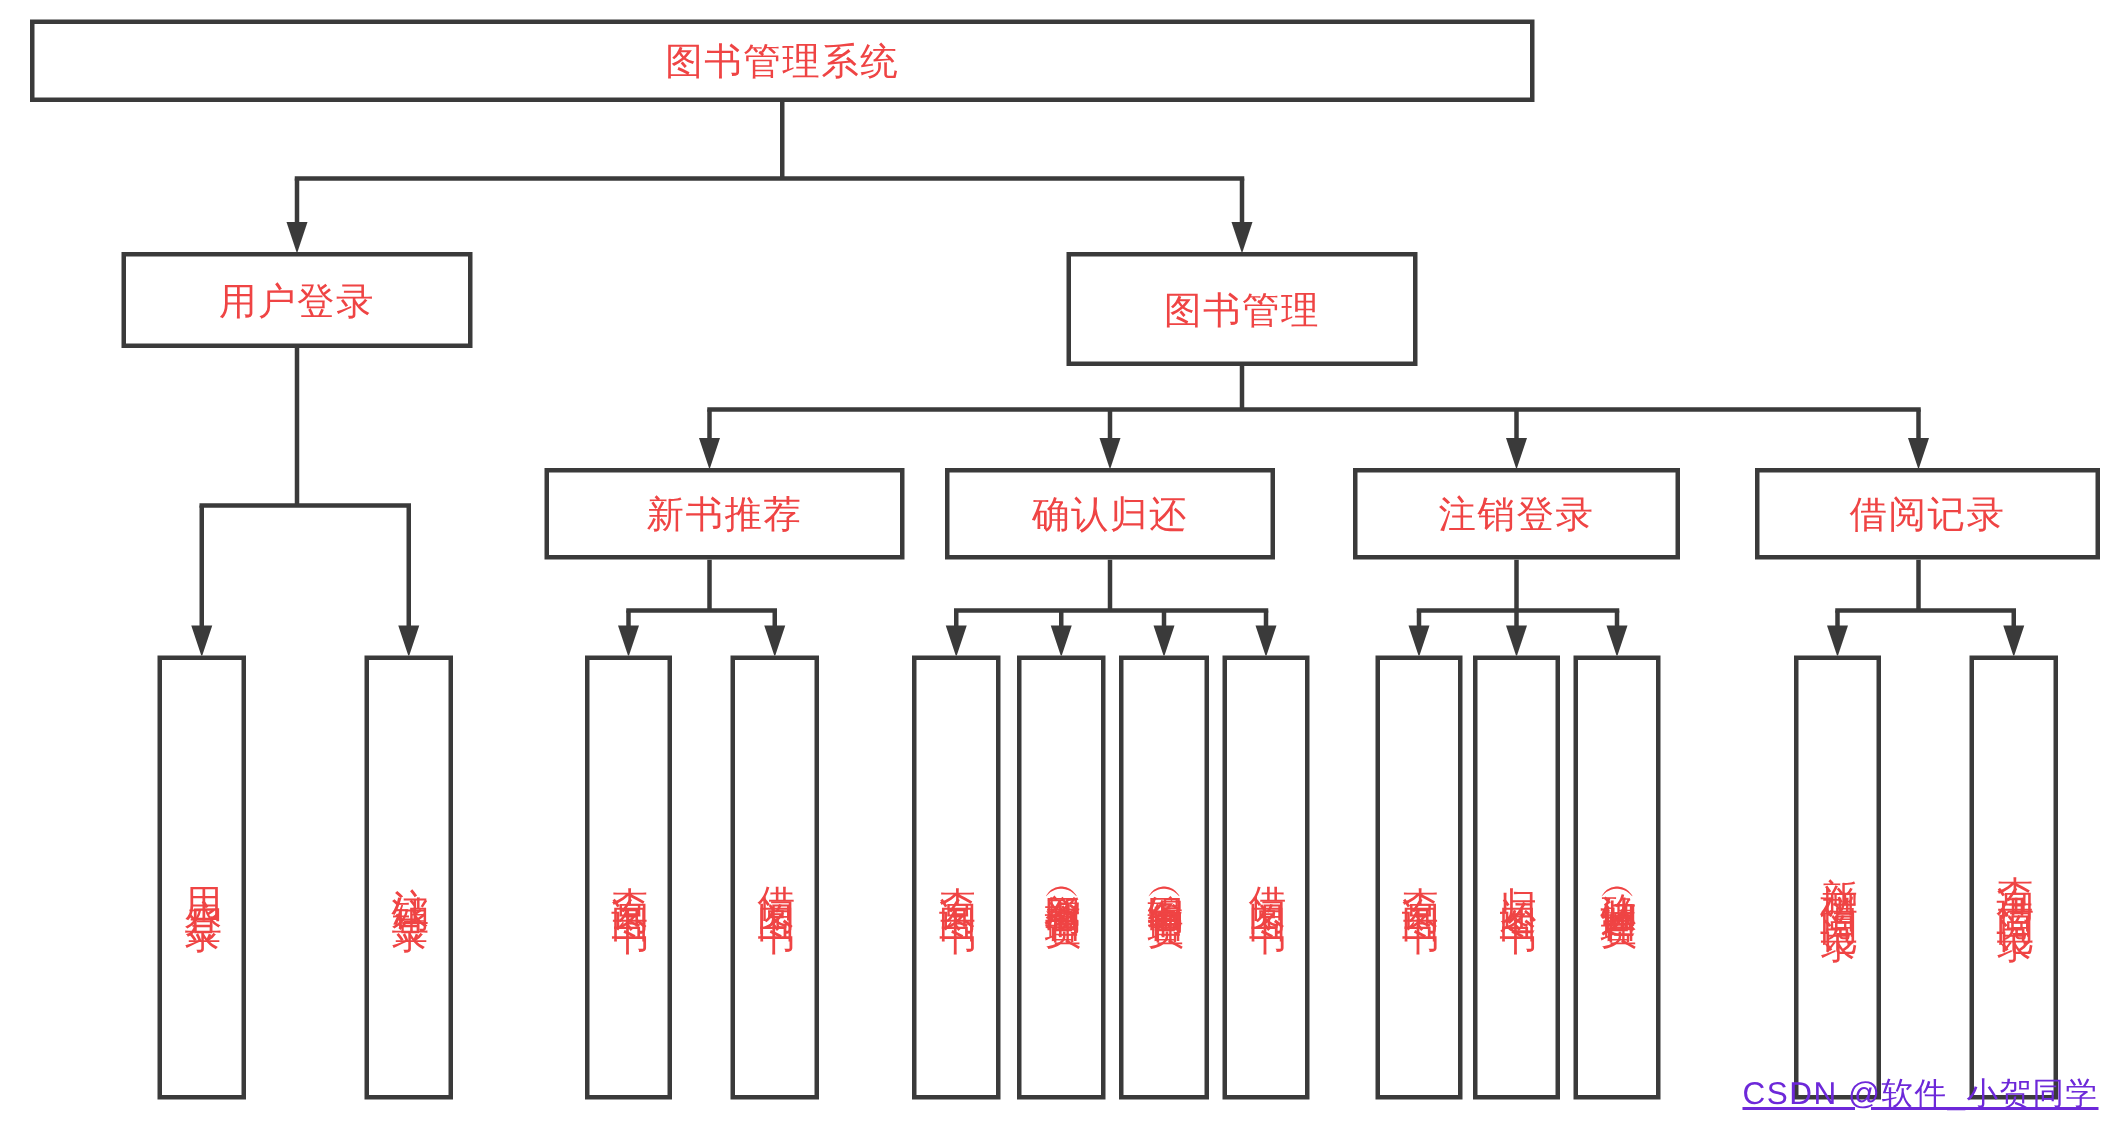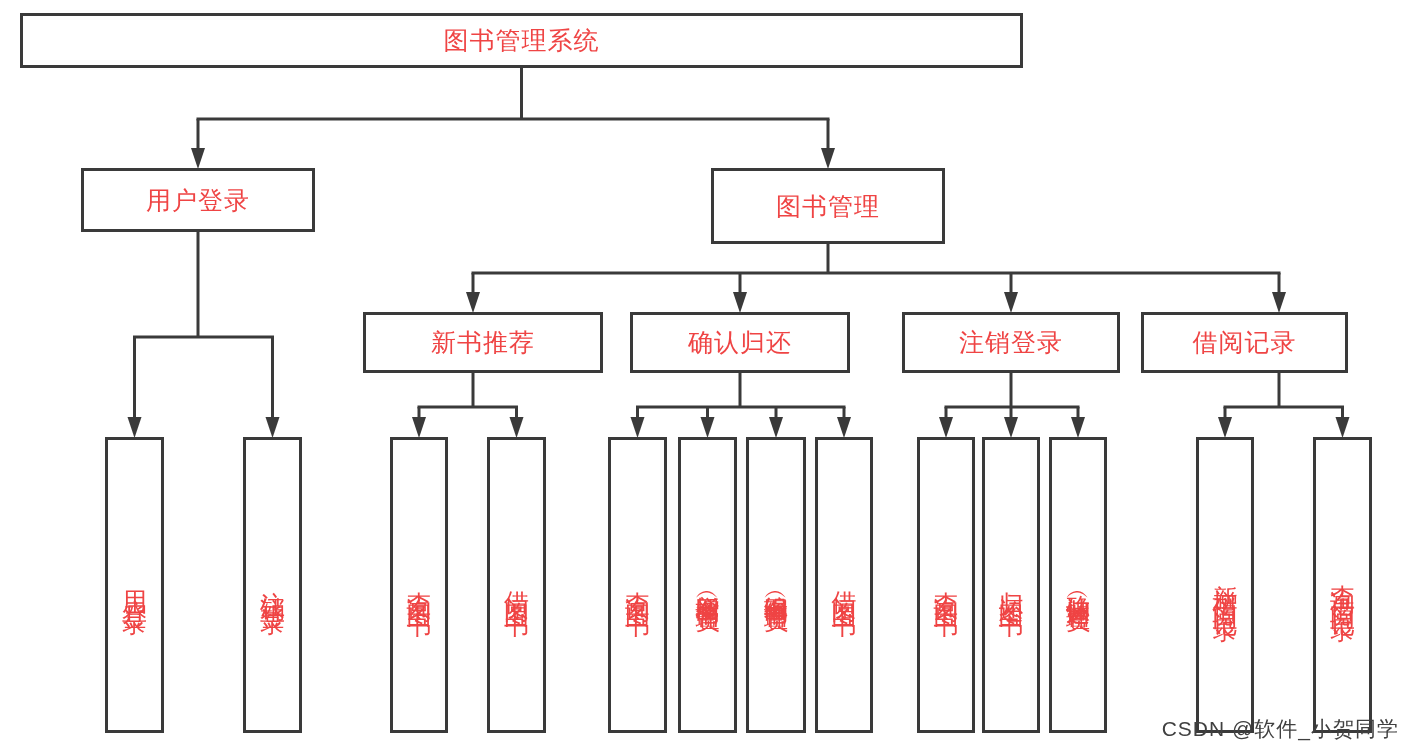--- a/index.html
+++ b/index.html
@@ -15,21 +15,21 @@
     color:#ef4444; z-index:2; 
   }
   .node.h { font-size:25px; letter-spacing:1px; white-space:nowrap; }
   .node.v {
     font-size:25px; writing-mode:vertical-rl; text-orientation:mixed;
     letter-spacing:7px; line-height:1;
   }
   .node.v.long { font-size:24px; letter-spacing:2px; }
   .watermark {
     position:absolute; right:6px; bottom:4px; z-index:6;
-    font-size:21px; color:#404040; letter-spacing:1px; white-space:nowrap;
+    font-size:21px; color:#6d28d9; letter-spacing:1px; white-space:nowrap;text-decoration:underline;
   }
 </style>
 </head>
 <body>
 
 <div class="stage">
   <svg id="connector-svg" viewBox="0 0 1405 747" xmlns="http://www.w3.org/2000/svg">
       <line x1="521.5" y1="68" x2="521.5" y2="119" stroke="#3a3a3a" stroke-width="3"></line>
       <line x1="196.5" y1="119" x2="829.5" y2="119" stroke="#3a3a3a" stroke-width="3"></line>
       <line x1="198" y1="119" x2="198" y2="151" stroke="#3a3a3a" stroke-width="3"></line>
@@ -83,21 +83,21 @@
       <line x1="1342.5" y1="407" x2="1342.5" y2="420" stroke="#3a3a3a" stroke-width="3"></line>
       <polygon points="1335.5,417 1349.5,417 1342.5,438" fill="#3a3a3a"></polygon>
     </svg>
   <div id="nodes">
       <div class="node h" style="left: 20px; top: 13px; width: 1003px; height: 55px;">图书管理系统</div>
       <div class="node h" style="left: 81px; top: 168px; width: 234px; height: 64px;">用户登录</div>
       <div class="node h" style="left: 711px; top: 168px; width: 234px; height: 76px;">图书管理</div>
       <div class="node h" style="left: 363px; top: 312px; width: 240px; height: 61px;">新书推荐</div>
       <div class="node h" style="left: 630px; top: 312px; width: 220px; height: 61px;">确认归还</div>
       <div class="node h" style="left: 902px; top: 312px; width: 218px; height: 61px;">注销登录</div>
-      <div class="node h" style="left: 1141px; top: 312px; width: 207px; height: 61px;">借阅记录</div>
+      <div class="node h" style="left: 1170px; top: 312px; width: 230px; height: 61px;">借阅记录</div>
       <div class="node v" style="left: 105px; top: 437px; width: 59px; height: 296px;">用户登录</div>
       <div class="node v" style="left: 243px; top: 437px; width: 59px; height: 296px;">注销登录</div>
       <div class="node v" style="left: 390px; top: 437px; width: 58px; height: 296px;">查询图书</div>
       <div class="node v" style="left: 487px; top: 437px; width: 59px; height: 296px;">借阅图书</div>
       <div class="node v" style="left: 608px; top: 437px; width: 59px; height: 296px;">查询图书</div>
       <div class="node v long" style="left: 678px; top: 437px; width: 59px; height: 296px;">新增图书（管理员）</div>
       <div class="node v long" style="left: 746px; top: 437px; width: 60px; height: 296px;">编辑图书（管理员）</div>
       <div class="node v" style="left: 815px; top: 437px; width: 58px; height: 296px;">借阅图书</div>
       <div class="node v" style="left: 917px; top: 437px; width: 58px; height: 296px;">查询图书</div>
       <div class="node v" style="left: 982px; top: 437px; width: 58px; height: 296px;">归还图书</div>

